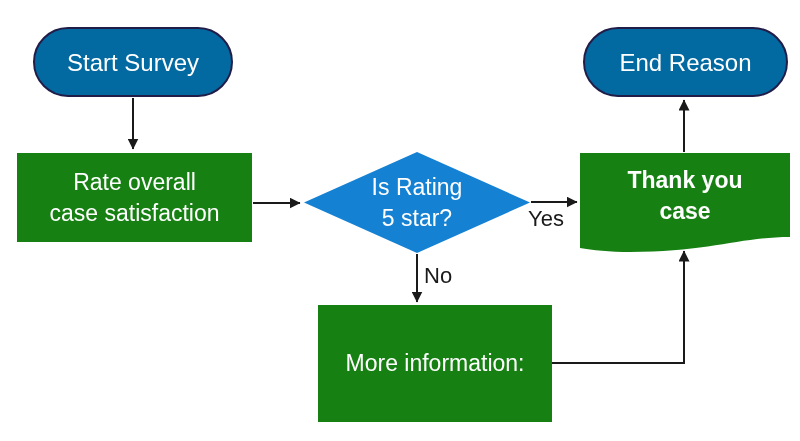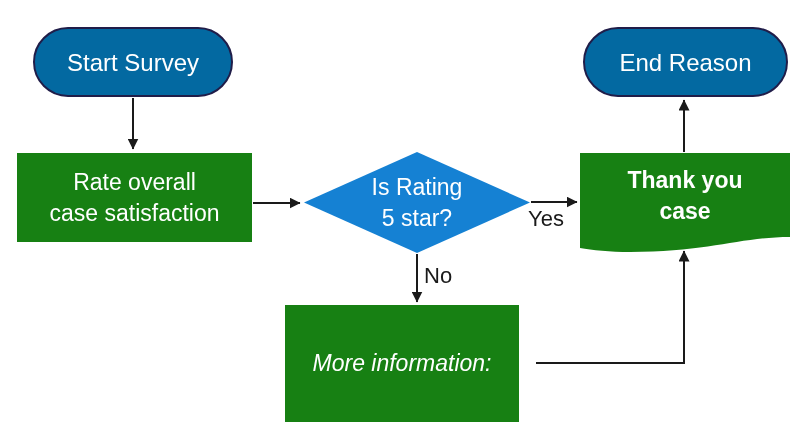--- a/index.html
+++ b/index.html
@@ -66,21 +66,21 @@
   .connector {
     stroke: #1A1A1A;
     stroke-width: 2;
     fill: none;
   }
   .arrowhead-fill { fill: #1A1A1A; }
   
   #node-start    { left: 33px;  top: 27px;  width: 200px; height: 70px; }
   #node-end      { left: 583px; top: 27px;  width: 205px; height: 70px; }
   #node-rate     { left: 17px;  top: 153px; width: 235px; height: 89px; }
-  #node-moreinfo { left: 285px; top: 305px; width: 234px; height: 117px; font-style: italic; }
+  #node-moreinfo { left: 318px; top: 305px; width: 234px; height: 117px; }
   #text-decision { left: 304px; top: 152px; width: 226px; height: 101px; justify-content: center; }
   #text-thankyou { left: 580px; top: 153px; width: 210px; height: 86px; font-weight: bold; }
   #label-yes { left: 528px; top: 207px; width: 44px; text-align: left; }
   #label-no  { left: 424px; top: 264px; }
 </style>
 </head>
 <body>
 
 <div class="canvas">
 

